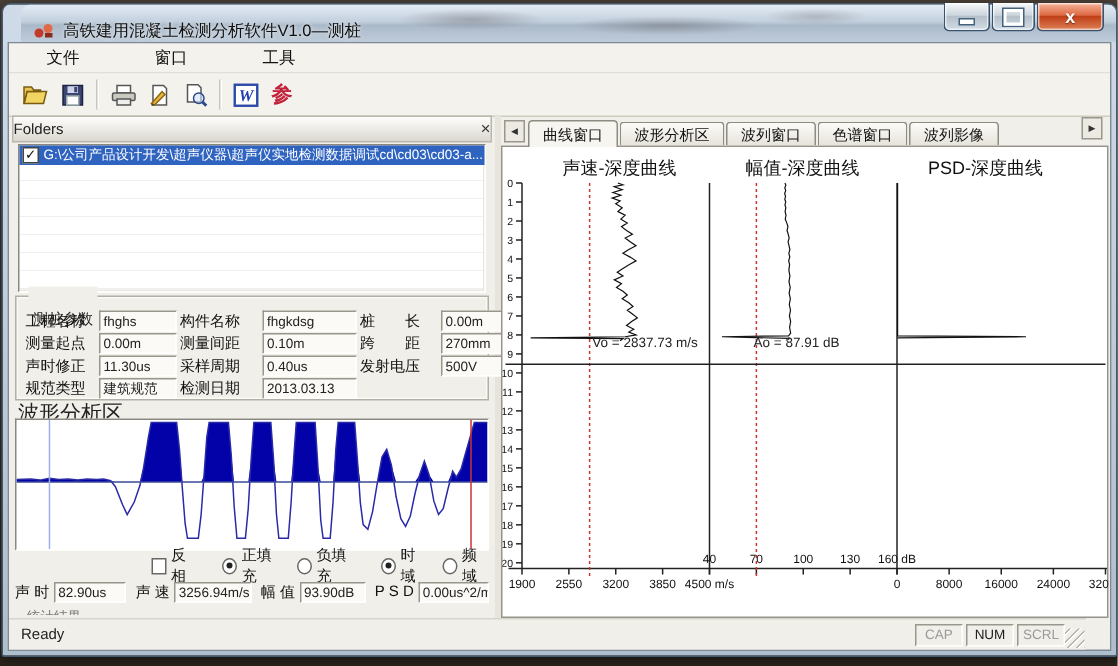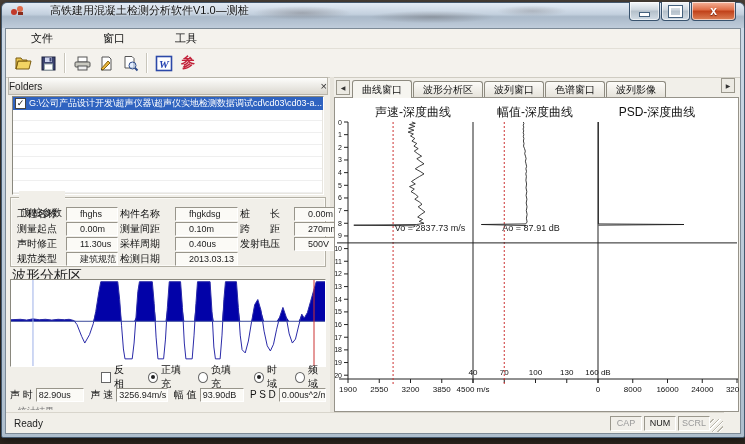--- a/index.html
+++ b/index.html
@@ -2,27 +2,27 @@
 <html><head>
 <meta charset="utf-8">
 <style>
   html,body{margin:0;padding:0;width:745px;height:444px;overflow:hidden;
     font-family:"Liberation Sans","DejaVu Sans",sans-serif;}
   body{background:linear-gradient(#4a4138,#2c251e);}
   .window{position:absolute;left:1px;top:2px;width:742px;height:434px;
     border:1px solid #45596e;border-radius:6px 6px 2px 2px;
     background:linear-gradient(#cfdbe8,#aebecd);box-shadow:0 2px 8px rgba(0,0,0,.5);}
   
-  .titlebar{position:absolute;left:0;top:0;right:0;height:25px;border-radius:6px 6px 0 0;
+  .titlebar{position:absolute;left:12px;top:0;right:0;height:25px;border-radius:6px 6px 0 0;
     background:
       radial-gradient(ellipse 70px 10px at 300px 10px, rgba(110,110,116,.45), transparent 70%),
       radial-gradient(ellipse 90px 9px at 430px 14px, rgba(95,95,100,.40), transparent 70%),
       radial-gradient(ellipse 50px 8px at 530px 8px, rgba(120,120,125,.35), transparent 70%),
       linear-gradient(#e3ecf5,#c3d0de 45%,#aab9c9 55%,#bfccda);
-    display:flex;align-items:flex-start;gap:20px;}
+    display:flex;align-items:flex-end;}
   .app-icon{margin:0 5px 0 8px;width:15px;height:15px;display:inline-block;}
   .title-text{font-size:11px;color:#111;text-shadow:0 0 3px rgba(255,255,255,.9);}
   .caption-buttons{position:absolute;right:8px;top:-1px;display:flex;}
   .cap-btn{height:18px;border:1px solid #39536e;border-top:none;border-radius:0 0 4px 4px;
     background:linear-gradient(#f6f9fb,#ccd5dd 45%,#b4c0ca 50%,#d2dce5);
     display:flex;align-items:center;justify-content:center;margin-left:1px;
     box-shadow:inset 0 0 0 1px rgba(255,255,255,.6);}
   .cap-btn.minb{width:29px}.cap-btn.maxb{width:27px}
   .cap-btn.closeb{width:43px;background:linear-gradient(#f5b49b,#dd6a43 45%,#c04018 50%,#dd8157);
     color:#fff;font-size:12px;font-weight:bold;text-shadow:0 1px 1px #71230c;}
@@ -53,21 +53,21 @@
     font-size:9px;padding:0 2px;white-space:nowrap;overflow:hidden;}
   .checkbox{width:9px;height:9px;background:#fff;border:1px solid #444;margin-right:3px;flex:none;
     display:flex;align-items:center;justify-content:center;font-size:9px;color:#111;line-height:9px;}
   
   .groupbox{position:absolute;left:4px;right:4px;top:120px;height:68px;
     border:1px solid #b3b0a5;box-shadow:inset 0 0 0 1px #fbfaf6;}
   .gtitle{position:absolute;top:-7px;left:8px;background:#f1efe9;padding:15px 3px;font-size:10px;color:#222;}
   .pgrid{position:absolute;left:6px;top:8px;right:2px;display:grid;
     grid-template-columns:47px 52px 53px 63px 52px 52px;grid-auto-rows:15px;column-gap:2px;align-items:center;}
   .plabel{font-size:10px;color:#111;white-space:pre;}
-  .pvalue{height:12px;font-size:9px;color:#222;background:#fbfaf6;padding:0 13px;line-height:12px;
+  .pvalue{height:12px;font-size:9px;color:#222;background:#fbfaf6;padding:0 2px;line-height:12px;
     border-top:1px solid #98958b;border-left:1px solid #98958b;border-bottom:1px solid #fff;border-right:1px solid #fff;
     white-space:nowrap;overflow:hidden;}
   .wave-label{position:absolute;left:6px;top:190px;font-size:14px;color:#222;}
   .wave-box{position:absolute;left:4px;right:4px;top:202px;height:86px;background:#fff;
     border-top:1px solid #8a887e;border-left:1px solid #8a887e;border-bottom:1px solid #fff;border-right:1px solid #fff;}
   .wave-box svg{position:absolute;left:0;top:0;width:100%;height:100%;}
   .c1{position:absolute;left:0;right:4px;top:293px;height:14px;display:flex;align-items:center;font-size:10px;color:#111;}
   .cbox{width:9px;height:9px;border:1px solid #666;background:#fff;margin:0 3px 0 95px;}
   .radio{width:9px;height:9px;border:1px solid #666;border-radius:50%;background:#fff;margin:0 3px 0 10px;position:relative;}
   .radio.on::after{content:"";position:absolute;left:2px;top:2px;width:4px;height:4px;border-radius:50%;background:#222;}

